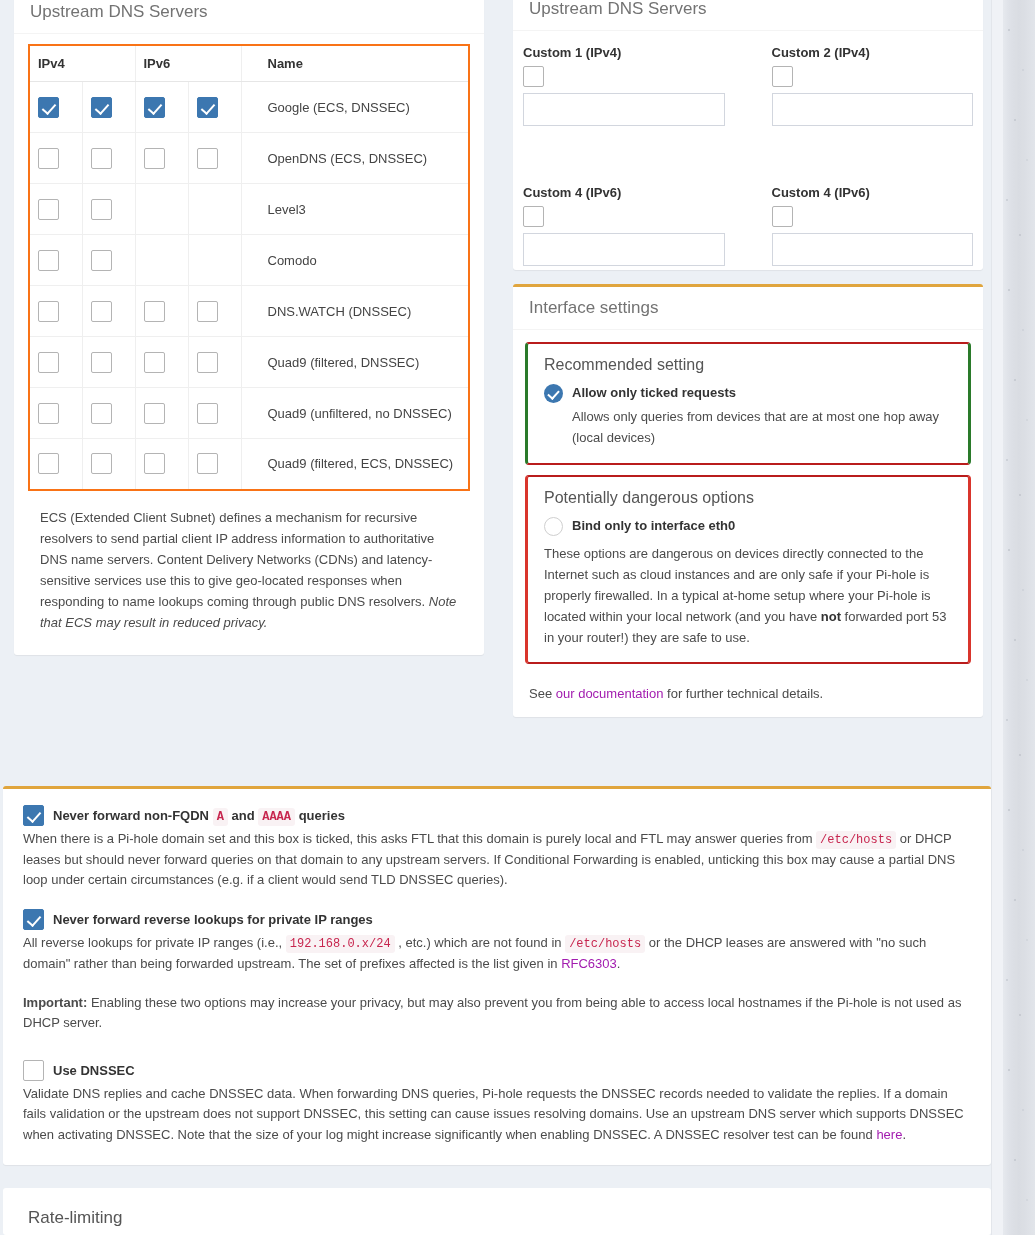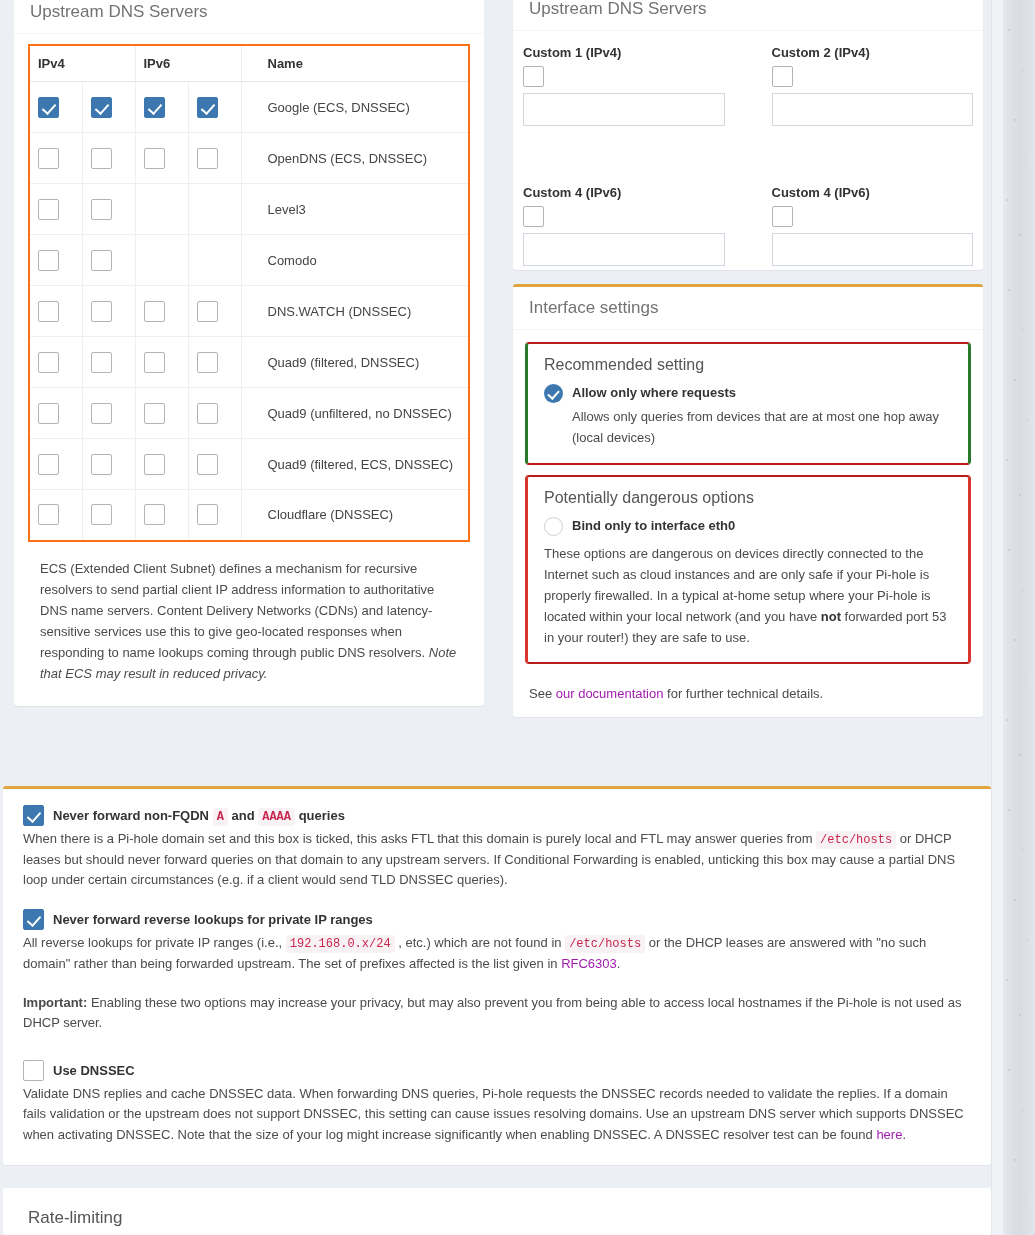--- a/index.html
+++ b/index.html
@@ -377,27 +377,20 @@
                 <td class="cb-col"><span class="cbx"></span></td>
                 <td class="cb-col"><span class="cbx"></span></td>
                 <td class="name-cell">Quad9 (unfiltered, no DNSSEC)</td>
               </tr>
               <tr>
                 <td class="cb-col"><span class="cbx"></span></td>
                 <td class="cb-col"><span class="cbx"></span></td>
                 <td class="cb-col"><span class="cbx"></span></td>
                 <td class="cb-col"><span class="cbx"></span></td>
                 <td class="name-cell">Quad9 (filtered, ECS, DNSSEC)</td>
-              </tr>
-              <tr>
-                <td class="cb-col"><span class="cbx"></span></td>
-                <td class="cb-col"><span class="cbx"></span></td>
-                <td class="cb-col"><span class="cbx"></span></td>
-                <td class="cb-col"><span class="cbx"></span></td>
-                <td class="name-cell">Cloudflare (DNSSEC)</td>
               </tr>
             </tbody>
         </table>
 
         <p class="ecs-note">
           <span>ECS (Extended Client Subnet) defines a mechanism for recursive resolvers to send partial client IP address information to authoritative DNS name servers. Content Delivery Networks (CDNs) and latency-sensitive services use this to give geo-located responses when responding to name lookups coming through public DNS resolvers.</span>
           <em>Note that ECS may result in reduced privacy.</em>
         </p>
       </div>
     </div>
@@ -439,21 +432,21 @@
       <div class="panel-heading">
         <h3 class="panel-title">Interface settings</h3>
       </div>
 
       <div style="height:6px"></div>
 
       <div class="inner-box green">
         <h4 class="inner-title">Recommended setting</h4>
         <div class="opt-row">
           <span class="radio-on"></span>
-          <span class="opt-label">Allow only where requests</span>
+          <span class="opt-label">Allow only ticked requests</span>
         </div>
         <div class="opt-sub">Allows only queries from devices that are at most one hop away (local devices)</div>
       </div>
 
       <div class="inner-box red">
         <h4 class="inner-title">Potentially dangerous options</h4>
         <div id="danger-opts" style="margin-top:6px">
             <div class="opt-row">
               <span class="radio-off"></span>
               <span class="opt-label">Bind only to interface eth0</span>

